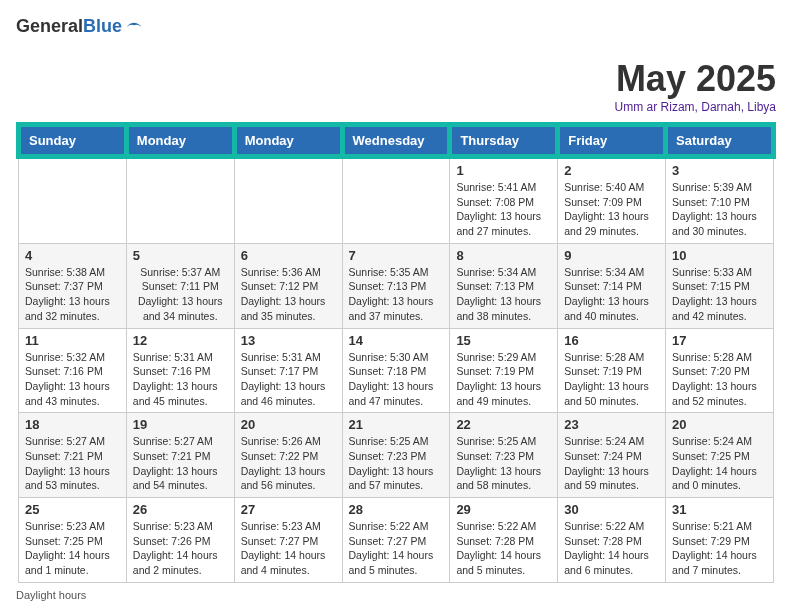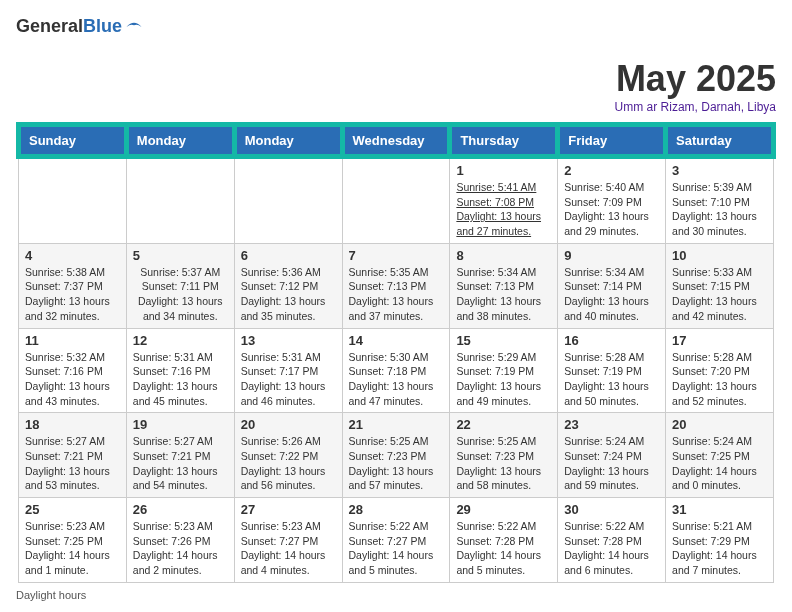--- a/index.html
+++ b/index.html
@@ -128,21 +128,21 @@
       </tr>
   </thead>
   <tbody id="calendar-body">
   <tr>
         <td class="empty-cell"></td>
         <td class="empty-cell"></td>
         <td class="empty-cell"></td>
         <td class="empty-cell"></td>
         <td>
           <span class="day-number">1</span>
-          <div class="day-info" style="white-space: pre-line; text-decoration: underline;">Sunrise: 5:41 AM
+          <div class="day-info" style="white-space: pre-line;">Sunrise: 5:41 AM
 Sunset: 7:08 PM
 Daylight: 13 hours and 27 minutes.</div>
         </td>
         <td>
           <span class="day-number">2</span>
           <div class="day-info" style="white-space: pre-line;">Sunrise: 5:40 AM
 Sunset: 7:09 PM
 Daylight: 13 hours and 29 minutes.</div>
         </td>
         <td>

